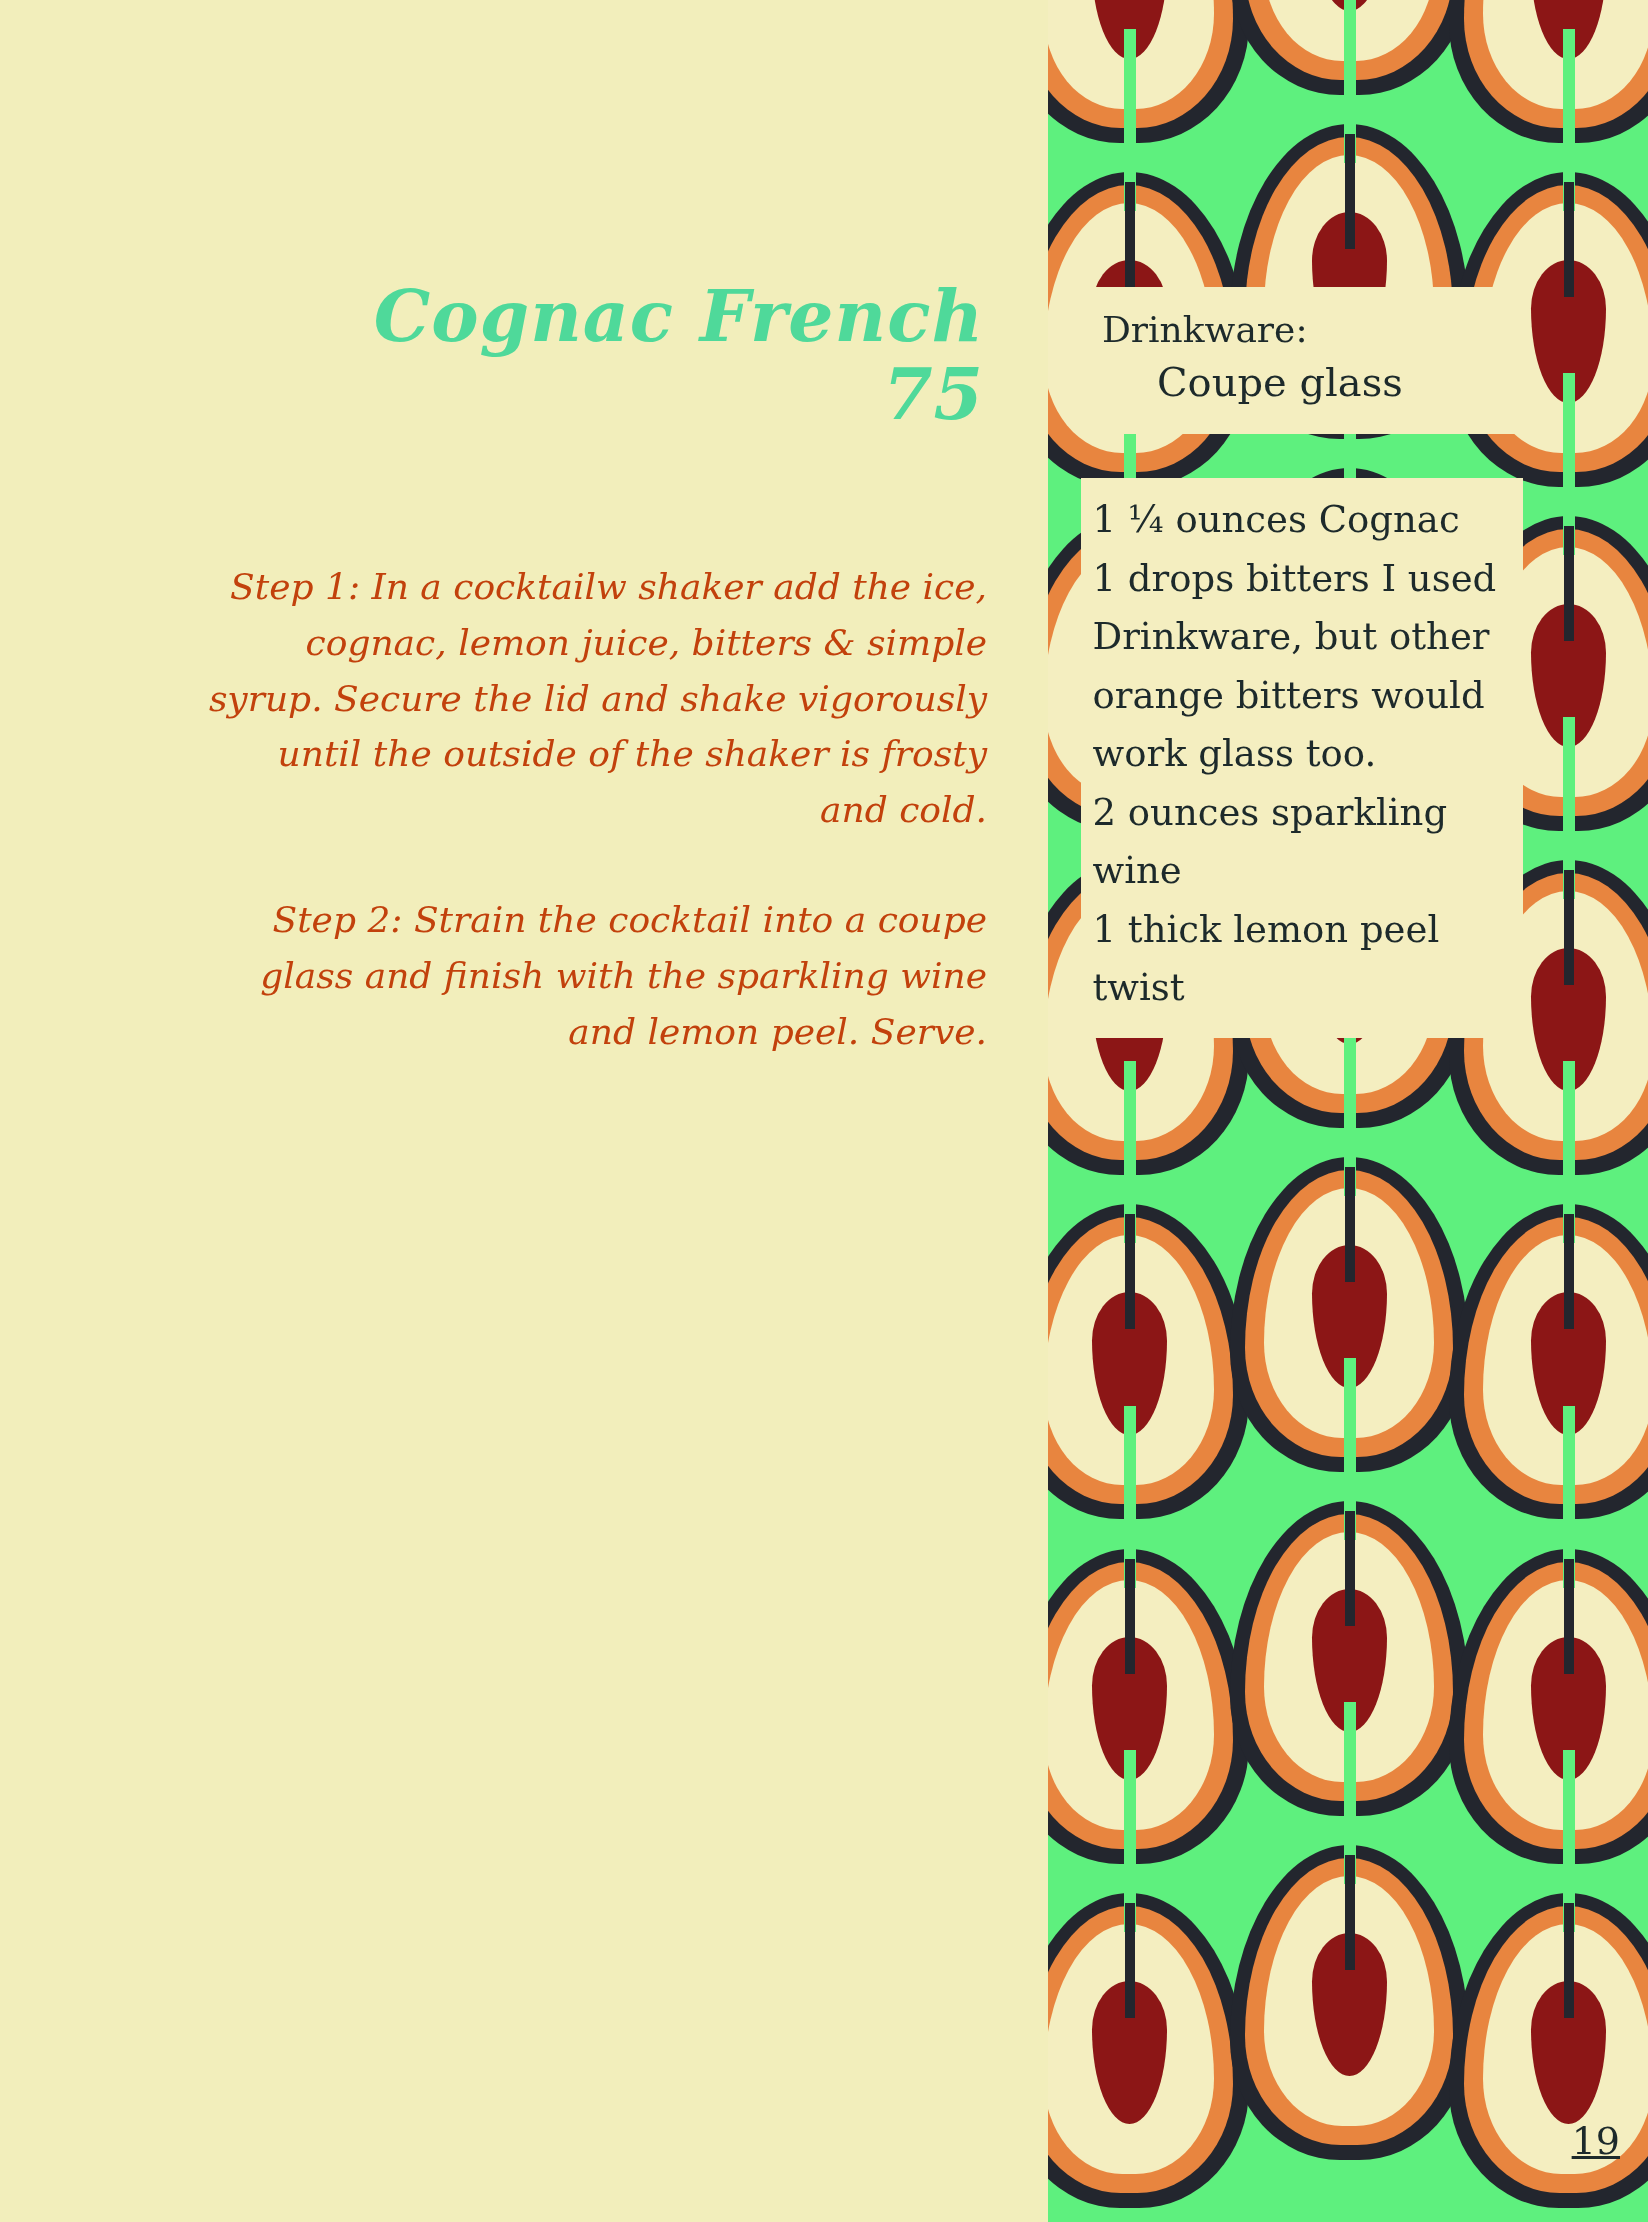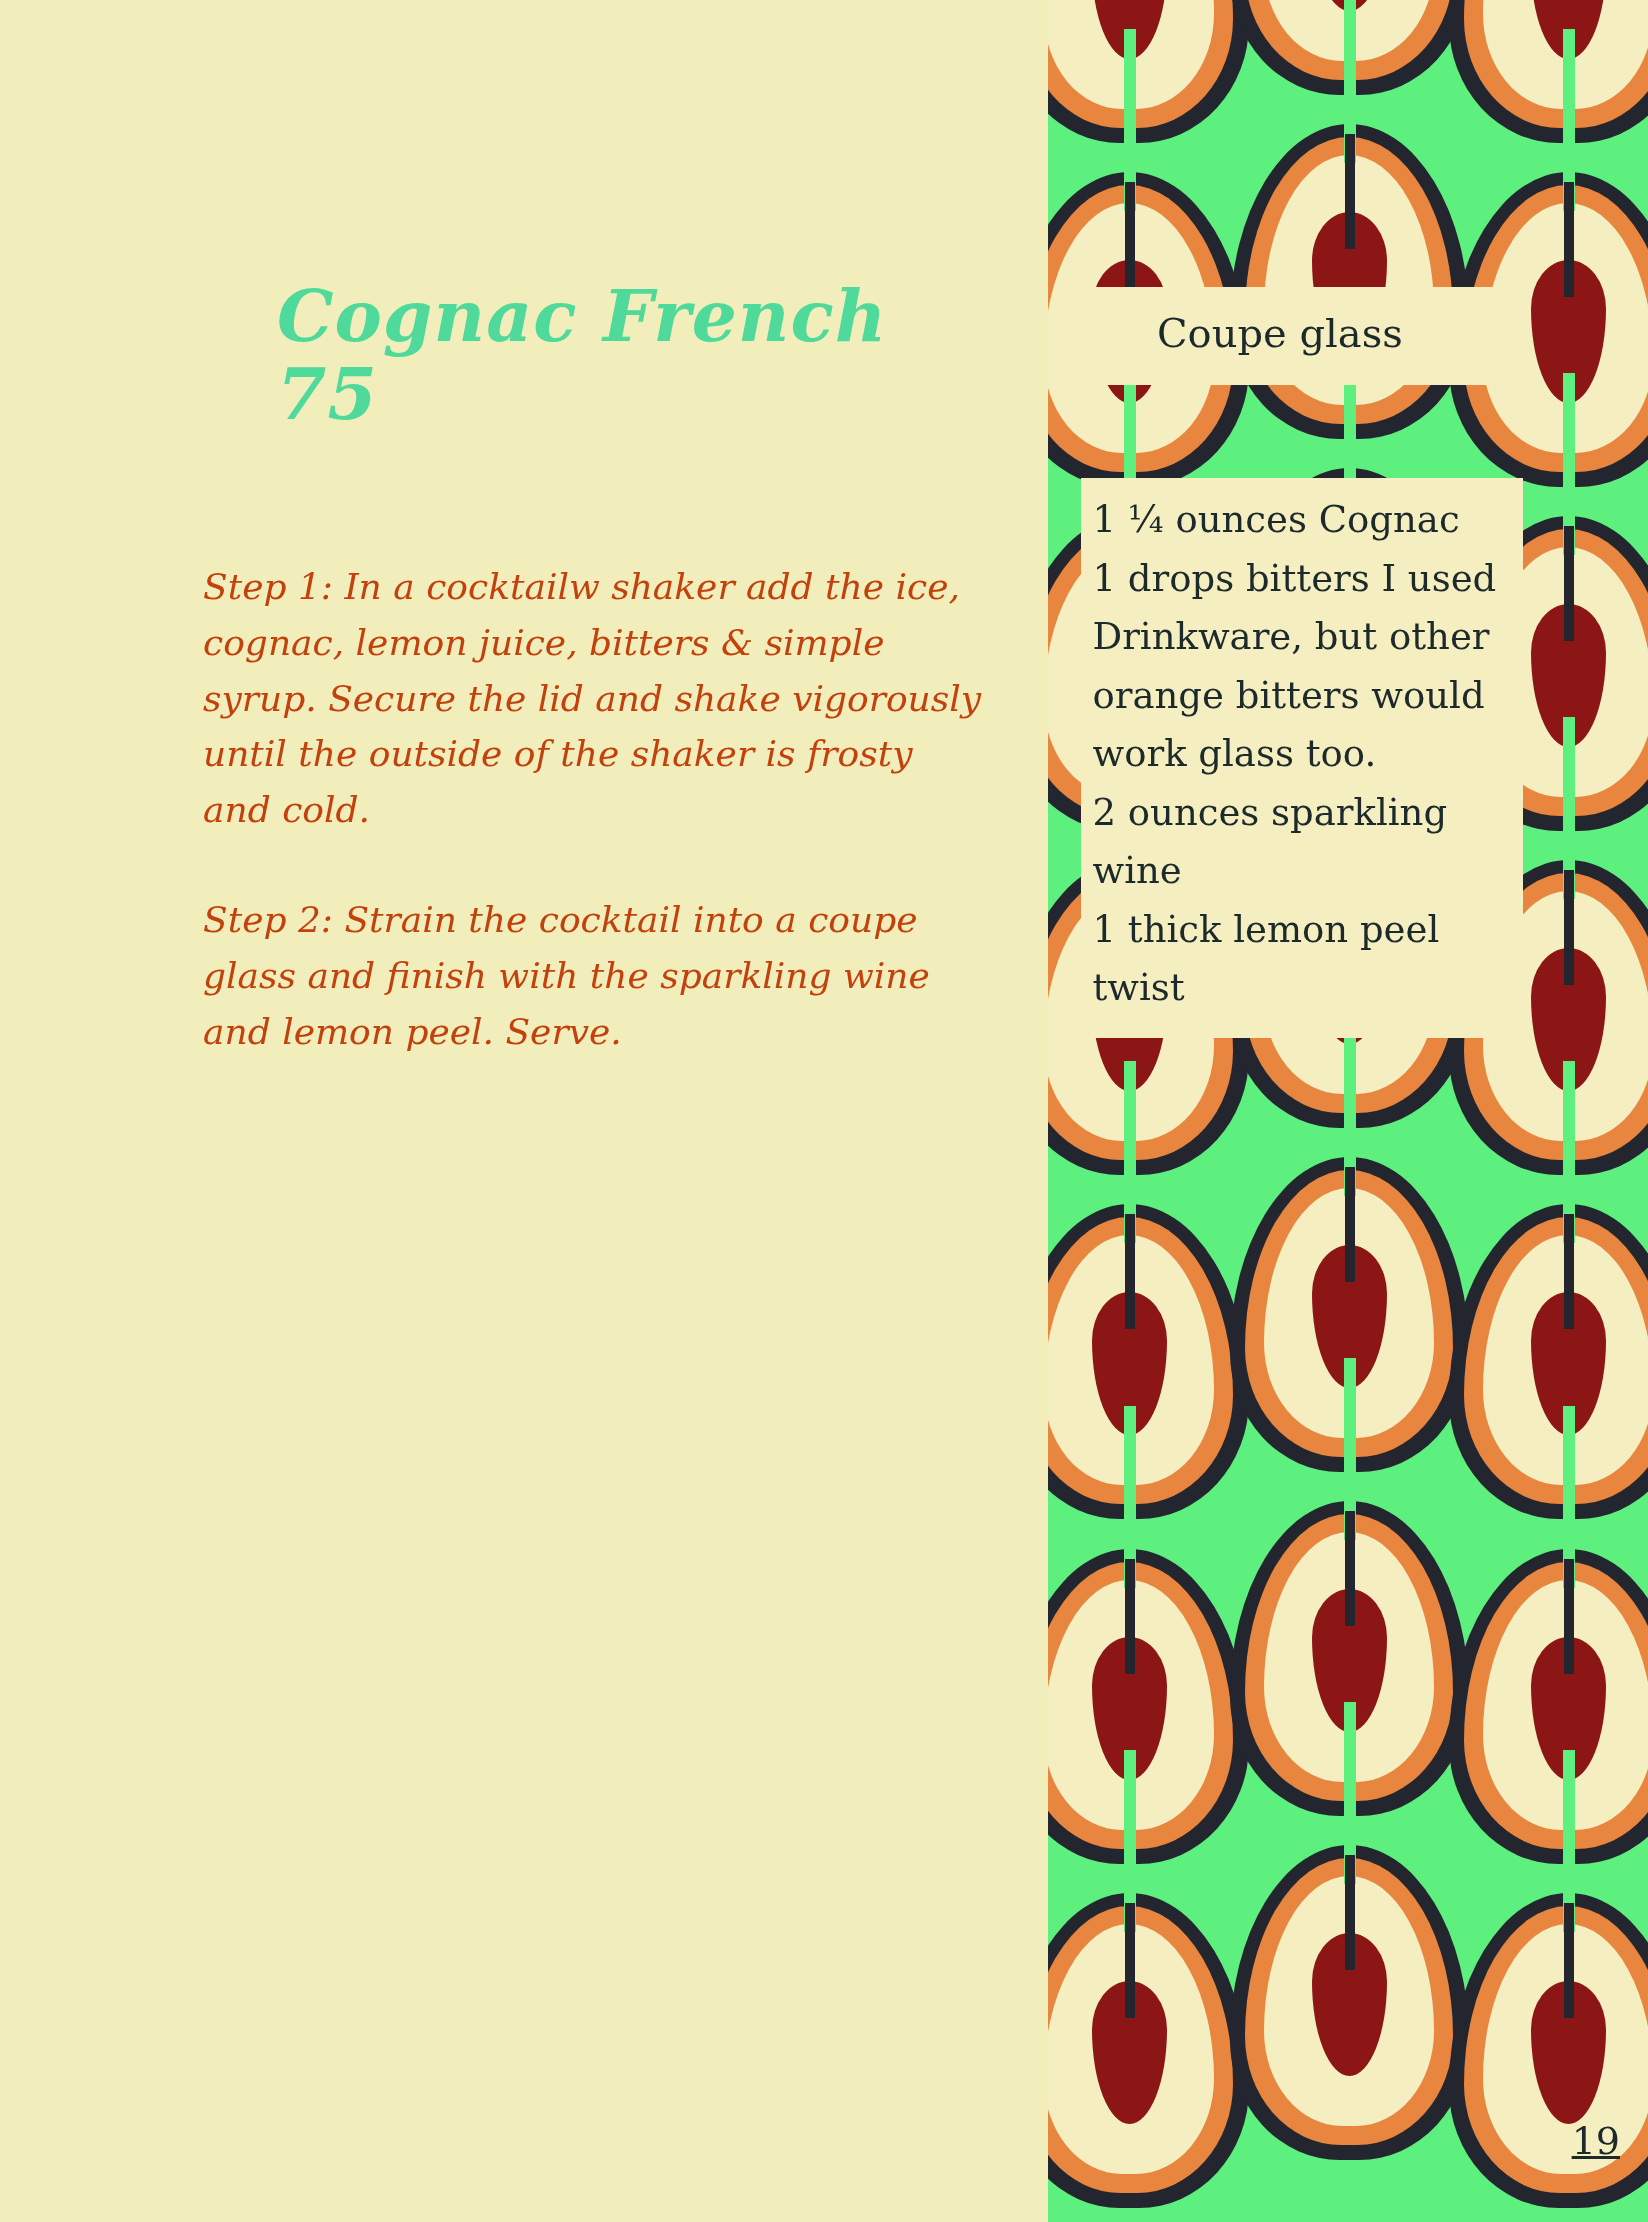--- a/index.html
+++ b/index.html
@@ -15,20 +15,21 @@
     font-family: "DejaVu Serif", serif;
   }
 
   
   .page-left {
     position: absolute;
     left: 0; top: 0;
     width: 1048px;
     height: 1934px;
     background: #f2eebb;
+    text-align: right;
   }
 
   .recipe-title {
     position: absolute;
     left: 277px;
     top: 277px;
     width: 707px;
     font-family: "DejaVu Serif", serif;
     font-style: italic;
     font-weight: bold;
@@ -356,20 +357,21 @@
   <div class="motif" style="left:401px; top:1893px;">
     <div class="shell"></div>
       <div class="ring-o"></div>
       <div class="ring-c"></div>
       <div class="seed"></div>
       <div class="stem"></div>
       <div class="spike"></div>
   </div>
 
   <div class="card card-drinkware">
+    <div class="dw-label">Drinkware:</div>
     <div class="dw-value">Coupe glass</div>
   </div>
 
   <div class="card card-ingredients">
     <div class="ing-line">1 ¼ ounces Cognac</div>
     <div class="ing-line">1 drops bitters I used</div>
     <div class="ing-line">Drinkware, but other</div>
     <div class="ing-line">orange bitters would</div>
     <div class="ing-line">work glass too.</div>
     <div class="ing-line">2 ounces sparkling</div>

